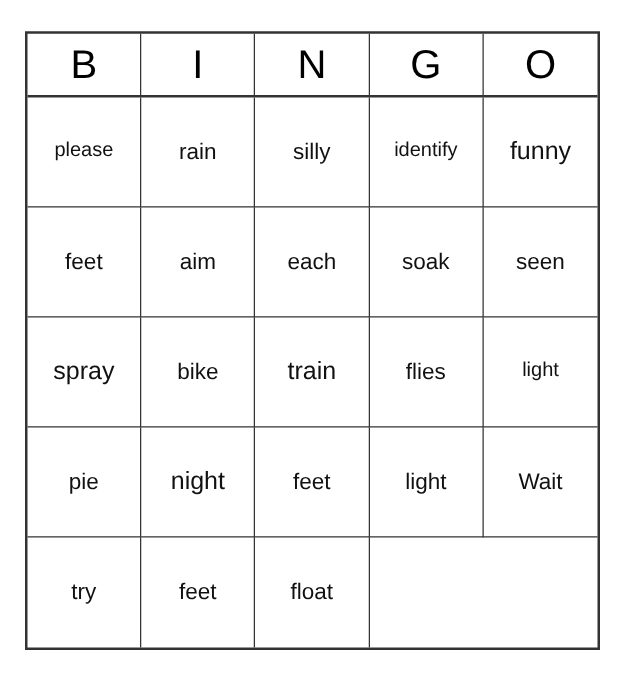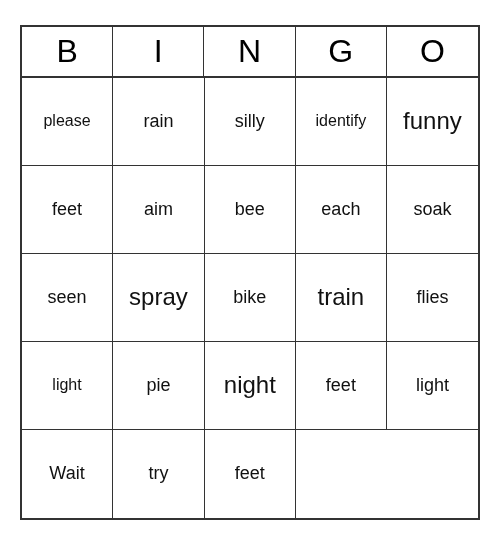--- a/index.html
+++ b/index.html
@@ -60,21 +60,21 @@
 
     .bingo-cell:nth-child(5n) {
       border-right: none;
     }
 
     .bingo-cell:nth-child(n+21) {
       border-bottom: none;
     }
 
     .bingo-cell span {
-      font-size: 24px;
+      font-size: 20px;
       font-weight: normal;
       color: #111;
     }
 
     .bingo-cell span.small {
       font-size: 16px;
     }
 
     .bingo-cell span.large {
       font-size: 18px;
@@ -107,23 +107,20 @@
       <div class="bingo-cell">
         <span>funny</span>
       </div>
       <div class="bingo-cell">
         <span class="large">feet</span>
       </div>
       <div class="bingo-cell">
         <span class="large">aim</span>
       </div>
       <div class="bingo-cell">
-        <span class="large">bee</span>
-      </div>
-      <div class="bingo-cell">
         <span class="large">each</span>
       </div>
       <div class="bingo-cell">
         <span class="large">soak</span>
       </div>
       <div class="bingo-cell">
         <span class="large">seen</span>
       </div>
       <div class="bingo-cell">
         <span>spray</span>
@@ -154,14 +151,17 @@
       </div>
       <div class="bingo-cell">
         <span class="large">Wait</span>
       </div>
       <div class="bingo-cell">
         <span class="large">try</span>
       </div>
       <div class="bingo-cell">
         <span class="large">feet</span>
       </div>
+      <div class="bingo-cell">
+        <span class="large">float</span>
+      </div>
     </div>
 </div>
 
 </body></html>

